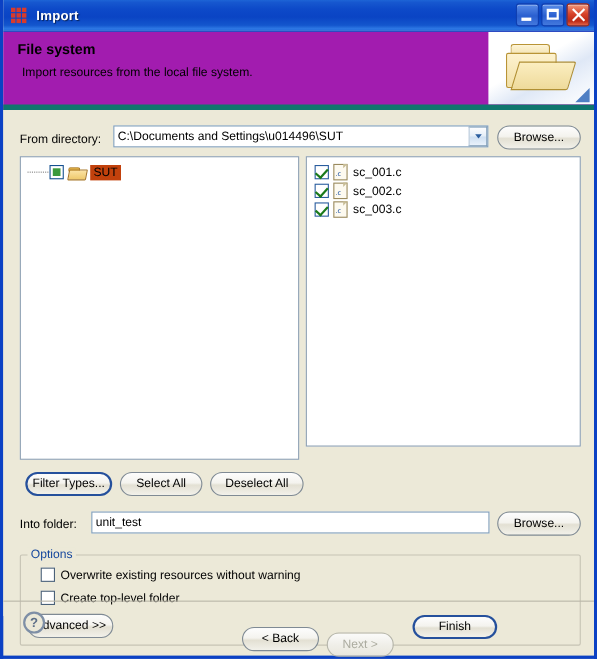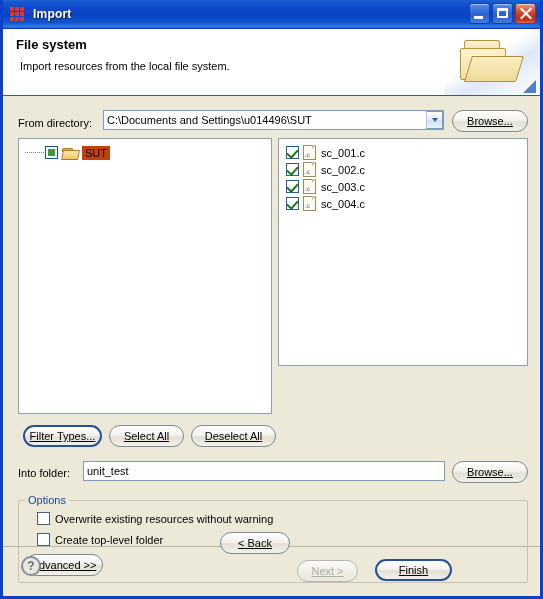--- a/index.html
+++ b/index.html
@@ -42,22 +42,22 @@
   .tb-max{background:linear-gradient(180deg,#5b8ee8,#2a5fd0 55%,#4479dd);}
   .tb-close{background:linear-gradient(180deg,#f29a7c,#d8432a 45%,#bc2a16 80%,#e2664a);border-color:#a32b14;}
   .tb-min::after{content:"";position:absolute;left:4px;bottom:4px;width:9px;height:3px;background:#fff;}
   .tb-max::after{content:"";position:absolute;left:4px;top:4px;width:11px;height:10px;border:2px solid #fff;border-top-width:3px;box-sizing:border-box;}
   .tb-close i{position:absolute;left:9px;top:2px;width:2px;height:15px;background:#fff;}
   .tb-close i:first-child{transform:rotate(45deg);}
   .tb-close i:last-child{transform:rotate(-45deg);}
 
   
   .banner{
-    position:relative;height:66px;background:#ffffff;
-    border-bottom:1px solid #0f766e;overflow:hidden;
+    position:relative;height:66px;background:#a21caf;
+    border-bottom:5px solid #0f766e;overflow:hidden;
   }
   .banner-wedge{
     position:absolute;right:0;top:0;width:96px;height:66px;
     background:linear-gradient(150deg,#ffffff 0%,#ffffff 42%,#dfe8f6 62%,#eef3fb 78%,#ffffff 100%);
   }
   .banner h1{
     position:absolute;left:13px;top:8px;margin:0;
     font-size:13px;font-weight:bold;color:#000;
   }
   .banner p{
@@ -106,21 +106,21 @@
   .combo-btn::after{
     content:"";width:0;height:0;border-style:solid;
     border-width:4px 3.5px 0 3.5px;border-color:#2a5d9e transparent transparent transparent;
   }
 
   .btn{
     position:absolute;box-sizing:border-box;height:22px;
     background:linear-gradient(180deg,#fdfdfd 0%,#f4f3ee 45%,#e3e0d3 55%,#f2f1ea 100%);
     border:1px solid #7f8a94;border-radius:11px;
     font-family:"Liberation Sans",sans-serif;font-size:11px;color:#000;
-    display:flex;align-items:center;justify-content:center;cursor:default;text-decoration:underline;
+    display:flex;align-items:center;justify-content:center;cursor:default;
   }
   .btn.focus{border:2px solid #25509c;}
   .btn.disabled{color:#acaca0;border-color:#b6b6ab;
     background:linear-gradient(180deg,#fbfbfa,#f0efe9 50%,#e9e7dd);}
 
   .panel{
     position:absolute;box-sizing:border-box;
     background:#fff;border:1px solid #8da0b3;overflow:hidden;
   }
 
@@ -241,21 +241,21 @@
 
     <div class="panel" style="left:15px;top:42px;width:254px;height:276px;">
       <div class="tree-row">
         <span class="dots"></span>
         <span class="cbx grey"></span>
         <span class="fold-sm"></span>
         <span class="tree-label">SUT</span>
       </div>
     </div>
 
-    <div class="panel" style="left:275px;top:42px;width:250px;height:228px;">
+    <div class="panel" style="left:275px;top:42px;width:250px;height:264px;">
       <div class="frow" style="top:5px;">
         <span class="cbx checked"></span>
         <span class="cfile">
             <span>.c</span>
           </span>
         <span class="fname">sc_001.c</span>
       </div>
       <div class="frow" style="top:22px;">
         <span class="cbx checked"></span>
         <span class="cfile">
@@ -263,27 +263,20 @@
           </span>
         <span class="fname">sc_002.c</span>
       </div>
       <div class="frow" style="top:39px;">
         <span class="cbx checked"></span>
         <span class="cfile">
             <span>.c</span>
           </span>
         <span class="fname">sc_003.c</span>
       </div>
-      <div class="frow" style="top:56px;">
-        <span class="cbx checked"></span>
-        <span class="cfile">
-            <span>.c</span>
-          </span>
-        <span class="fname">sc_004.c</span>
-      </div>
     </div>
 
     <div class="btn focus" style="left:20px;top:329px;width:79px;">Filter Types...</div>
     <div class="btn" style="left:106px;top:329px;width:75px;">Select All</div>
     <div class="btn" style="left:188px;top:329px;width:85px;">Deselect All</div>
 
     <span class="lbl" style="left:15px;top:371px;">Into folder:</span>
     <input class="txt" style="left: 80px; top: 365px; width: 362px;" value="unit_test">
     <div class="btn" style="left:449px;top:365px;width:76px;">Browse...</div>
 
@@ -297,17 +290,17 @@
     <div class="opt-row" style="left:22px;top:437px;">
       <span class="opt-box"></span>
       <span class="lbl" style="position:static;">Create top-level folder</span>
     </div>
     <div class="btn" style="left:22px;top:458px;width:78px;">Advanced &gt;&gt;</div>
 
   </div>
 
   <div class="sep" style="top:546px;"></div>
   <div class="help" style="left:18px;top:556px;">?</div>
-  <div class="btn" style="left:217px;top:532px;width:70px;">&lt; Back</div>
-  <div class="btn disabled" style="left:294px;top:560px;width:61px;">Next &gt;</div>
+  <div class="btn" style="left:217px;top:570px;width:70px;">&lt; Back</div>
+  <div class="btn disabled" style="left:294px;top:575px;width:61px;">Next &gt;</div>
   <div class="btn focus" style="left:372px;top:559px;width:77px;">Finish</div>
 
 </div>
 
 </body></html>

